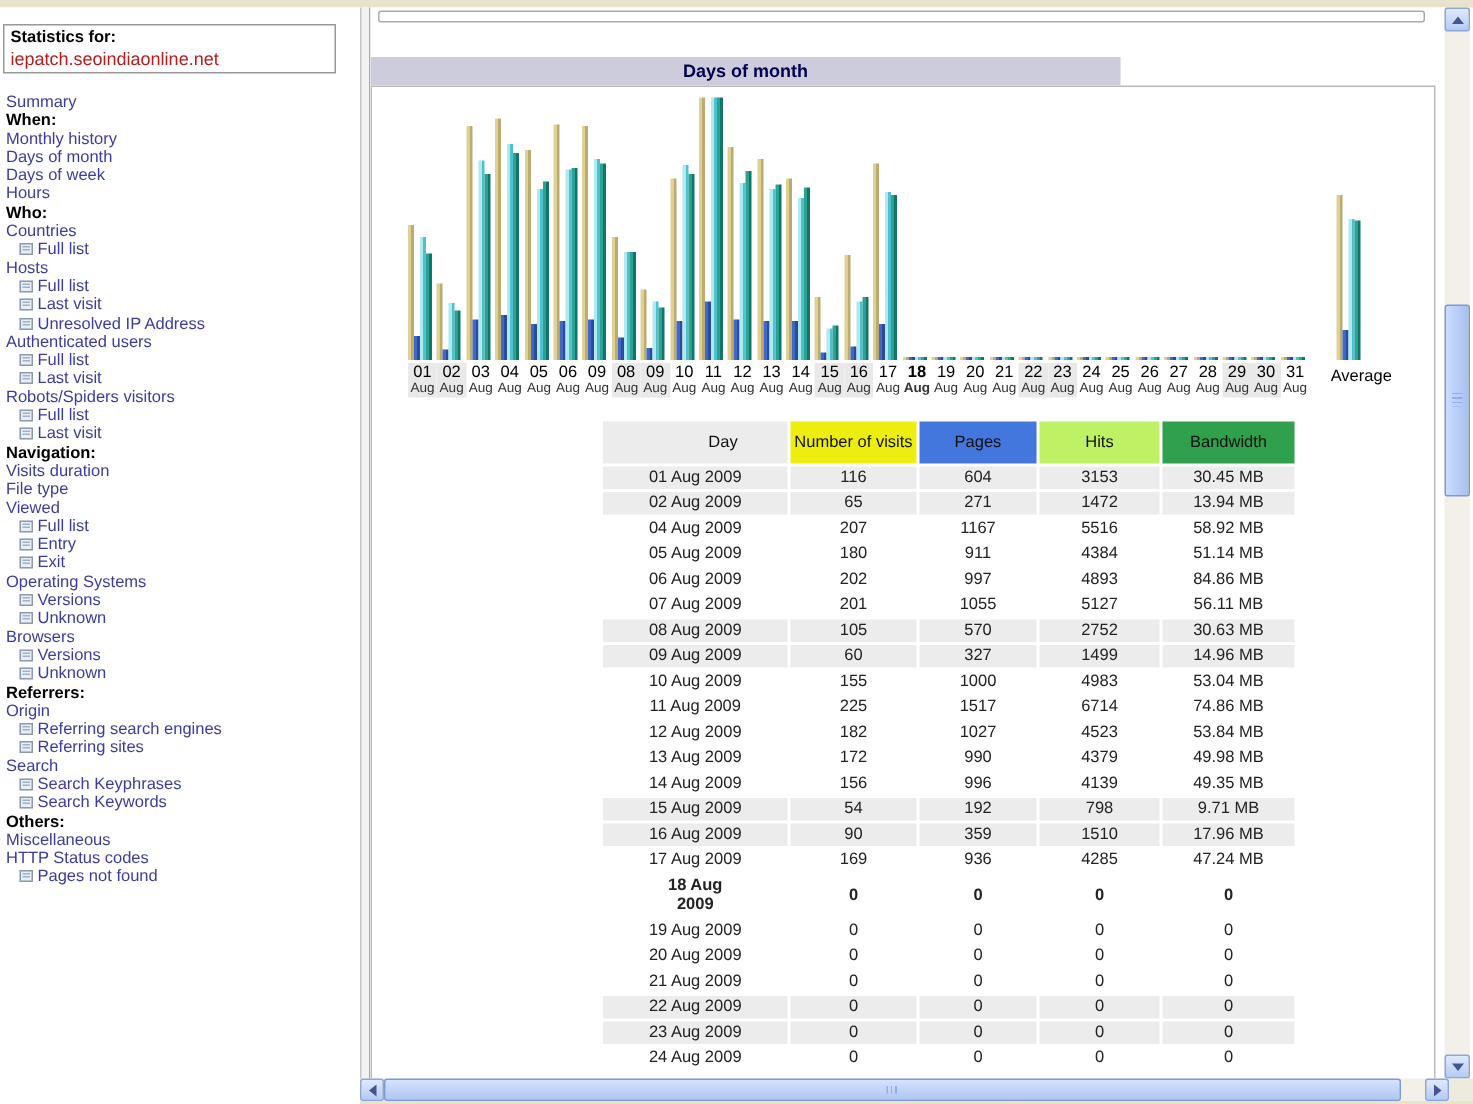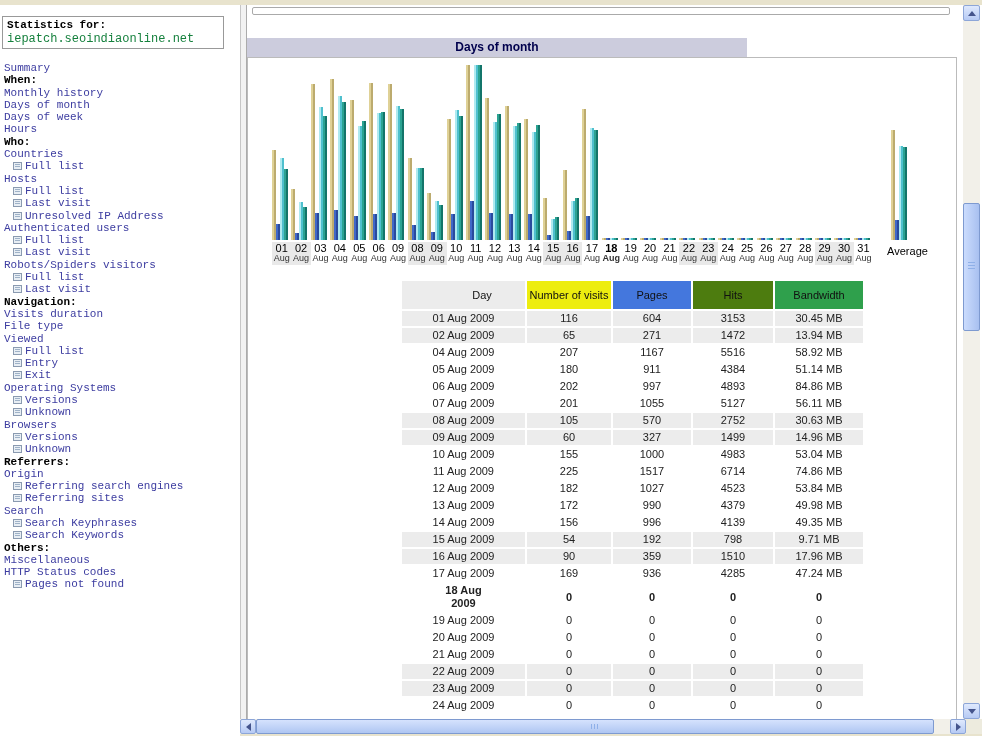--- a/index.html
+++ b/index.html
@@ -2,24 +2,24 @@
 <html><head>
 <meta charset="utf-8">
 <style>
   html,body{margin:0;padding:0;}
   body{
     width:982px;height:736px;position:relative;overflow:hidden;
     background:#ffffff;font-family:"Liberation Sans",sans-serif;
   }
   .top-strip{position:absolute;left:0;top:0;width:982px;height:5px;background:#E8E3CD;}
   
-  .sidebar{position:absolute;left:0;top:5px;width:240px;height:624px;background:#fff;font-family:Liberation Mono, monospace;}
+  .sidebar{position:absolute;left:0;top:5px;width:240px;height:624px;background:#fff;}
   .stats-box{position:absolute;left:2px;top:11px;width:212px;border:1px solid #999;padding:2px 4px;background:#fff;}
   .stats-label{font-weight:bold;font-size:11px;line-height:13px;color:#000;display:block;}
-  .stats-value{font-size:12px;line-height:14px;color:#15803d;display:block;}
+  .stats-value{font-size:12px;line-height:14px;color:#b91c1c;display:block;}
   .nav{position:absolute;left:4px;top:57px;}
   .nav-item{font-size:11px;line-height:12.3px;white-space:nowrap;cursor:pointer;}
   .nav-item.header{font-weight:bold;color:#000;cursor:default;}
   .nav-item.link{color:#3C3CA0;}
   .nav-item.sub{color:#3C3CA0;padding-left:9px;}
   .mini-icon{display:inline-block;width:9px;height:8px;border:1px solid #8A9AB0;background:#E8EEF4;
     margin-right:3px;position:relative;top:1px;box-sizing:border-box;}
   .mini-icon i{display:block;height:1px;background:#9FB2C8;margin:1px 1px 0 1px;}
   .divider{position:absolute;left:240px;top:5px;width:7px;height:731px;background:#F2F2F2;
     border-left:1px solid #C6C6C6;border-right:1px solid #ABABab;box-sizing:border-box;}
@@ -456,21 +456,21 @@
           <span class="mon">Aug</span>
         </div>
         <div class="avg-label">Average</div>
       </div>
     <table class="data-table">
       <thead>
           <tr>
             <th style="background: rgb(236, 236, 236); width: 82px; padding-left: 39px;">Day</th>
             <th style="background: rgb(237, 237, 15); width: 80px;">Number of visits</th>
             <th style="background: rgb(68, 119, 221); width: 74px;">Pages</th>
-            <th style="background: #4d7c0f; width: 76px;">Hits</th>
+            <th style="background: #bef264; width: 76px;">Hits</th>
             <th style="background: rgb(47, 160, 76); width: 84px;">Bandwidth</th>
           </tr>
         </thead>
       <tbody>
           <tr class="weekend ">
             <td class="daycell"><span>01 Aug 2009</span></td>
             <td><span>116</span></td>
             <td><span>604</span></td>
             <td><span>3153</span></td>
             <td><span>30.45 MB</span></td>

